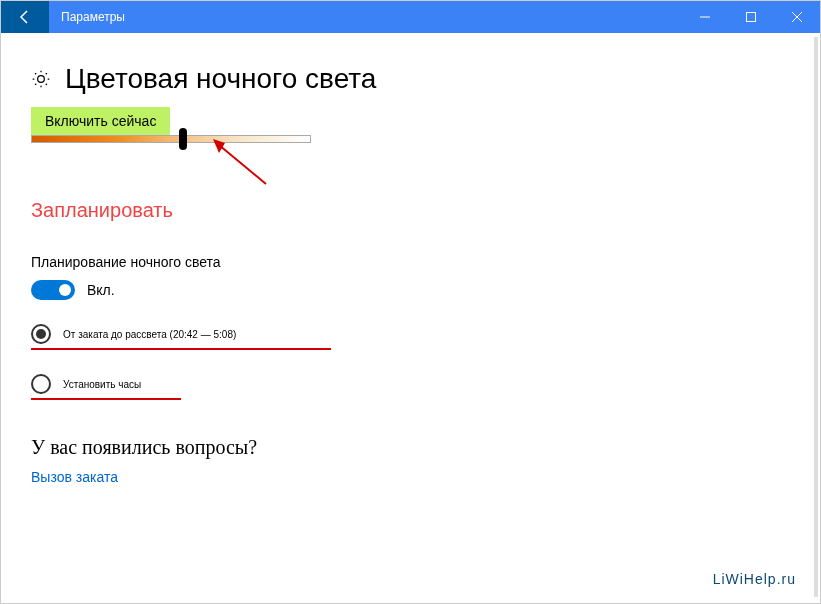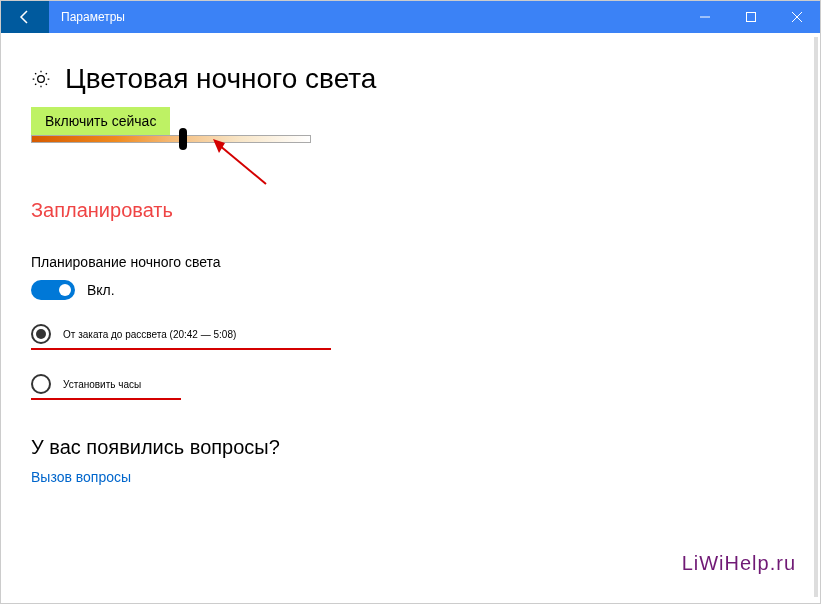--- a/index.html
+++ b/index.html
@@ -24,23 +24,23 @@
 .toggle-row { display: flex; align-items: center; gap: 12px; margin-top: 10px; }
 .toggle { width: 44px; height: 20px; border-radius: 10px; background: #0078d7; position: relative; cursor: pointer; }
 .toggle-knob { width: 12px; height: 12px; border-radius: 50%; background: #fff; position: absolute; top: 4px; right: 4px; }
 .toggle-label { font-size: 14px; }
 .radio-row { display: flex; align-items: center; gap: 12px; margin-top: 24px; cursor: pointer; }
 .radio-outer { width: 20px; height: 20px; border: 2px solid #333; border-radius: 50%; display: flex; align-items: center; justify-content: center; }
 .radio-inner { width: 10px; height: 10px; border-radius: 50%; background: #333; }
 .radio-label { font-size: 10px; }
 .underline { height: 2px; background: #d40000; margin-top: 4px; width: 300px; margin-left: 0; }
 .underline.short { width: 150px; }
-.questions-heading { font-size: 20px; font-weight: 400; margin-top: 36px; color: #000; }
+.questions-heading { font-size: 20px; font-weight: 400; margin-top: 36px; color: #000; font-family: Liberation Serif, serif; }
 .help-link { color: #0066cc; font-size: 14px; margin-top: 10px; cursor: pointer; display: inline-block; }
-.watermark { position: absolute; right: 24px; bottom: 28px; color: #701a75; font-size: 20px; font-weight: 400; letter-spacing: 1px; }
+.watermark { position: absolute; right: 24px; bottom: 16px; color: #0c4a6e; font-size: 14px; font-weight: 400; letter-spacing: 1px; }
 .scrollbar { position: absolute; right: 2px; top: 36px; width: 4px; height: 560px; background: #ddd; }
 </style>
 </head>
 <body>
 
 <div class="titlebar">
   <div class="back-btn">
     <svg width="16" height="16" viewBox="0 0 16 16">
         <path d="M10 2 L4 8 L10 14" stroke="#fff" stroke-width="1.5" fill="none"></path>
       </svg>
@@ -103,18 +103,18 @@
   </div>
   <div class="underline"></div>
 
   <div class="radio-row">
     <div class="radio-outer"></div>
     <span class="radio-label">Установить часы</span>
   </div>
   <div class="underline short"></div>
 
   <h2 class="questions-heading">У вас появились вопросы?</h2>
-  <a class="help-link">Вызов вопросы</a>
+  <a class="help-link">Вызов заката</a>
 
 </div>
 
 <div class="scrollbar"></div>
 <div class="watermark">LiWiHelp.ru</div>
 
 </body></html>

